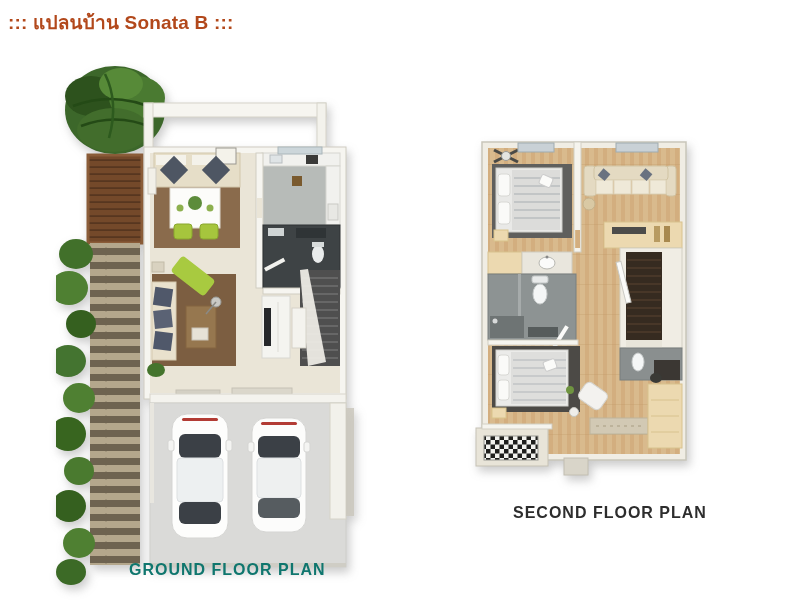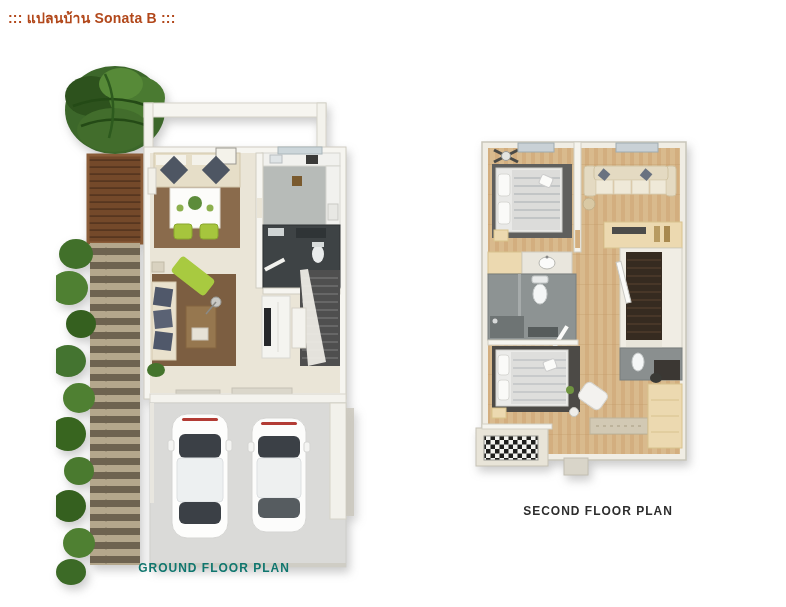--- a/index.html
+++ b/index.html
@@ -1,20 +1,20 @@
 <!DOCTYPE html>
 <html><head>
 <meta charset="utf-8">
 <style>
   html,body{margin:0;padding:0;background:#fff;}
   #page{position:relative;width:786px;height:607px;background:#fff;overflow:hidden;
         font-family:"Liberation Sans",sans-serif;}
-  #title{position:absolute;left:8px;top:7px;font-size:14px;font-weight:bold;
+  #title{position:absolute;left:8px;top:7px;font-size:19px;font-weight:bold;
          letter-spacing:.2px;white-space:nowrap;}
-  .plan-label{position:absolute;font-size:12px;font-weight:bold;color:#2d2d2d;
+  .plan-label{position:absolute;font-size:16px;font-weight:bold;color:#2d2d2d;
               letter-spacing:1px;text-align:center;width:170px;
               transform:scaleY(1.04);white-space:nowrap;}
   #ground-label{left:129px;top:561px;}
   #second-label{left:513px;top:504px;}
   svg.plan{position:absolute;filter:drop-shadow(3px 5px 5px rgba(70,70,70,.28));}
   #ground-plan{left:56px;top:56px;}
   #second-plan{left:468px;top:134px;}
 </style>
 </head>
 <body>

